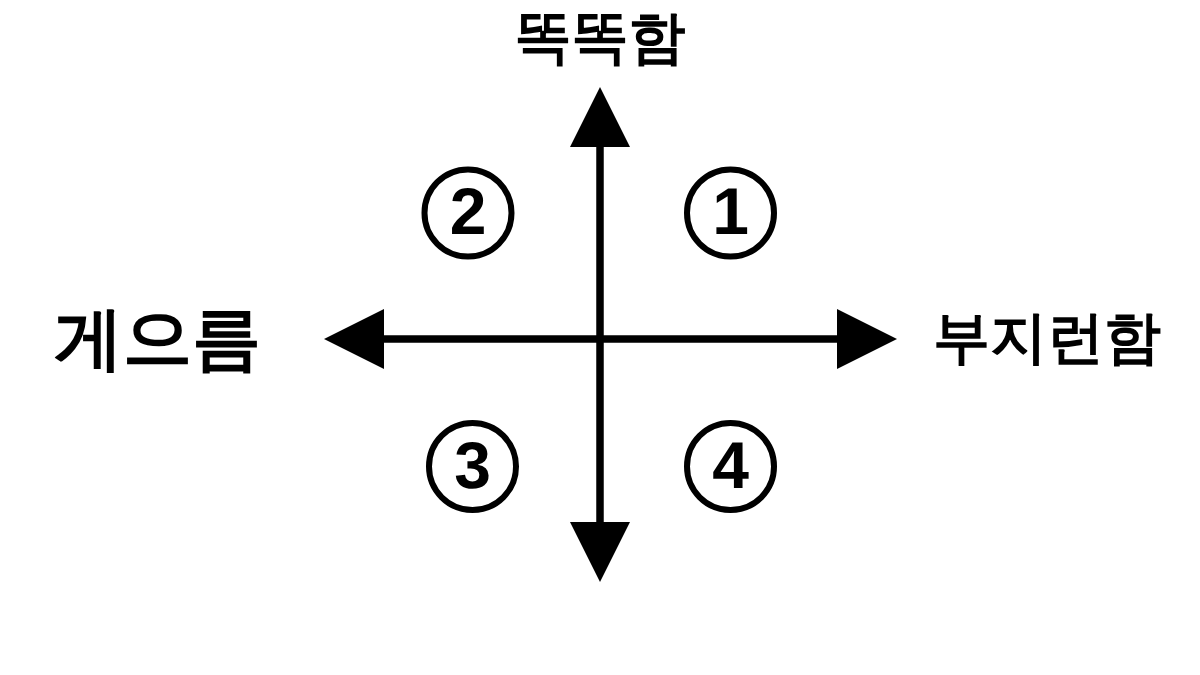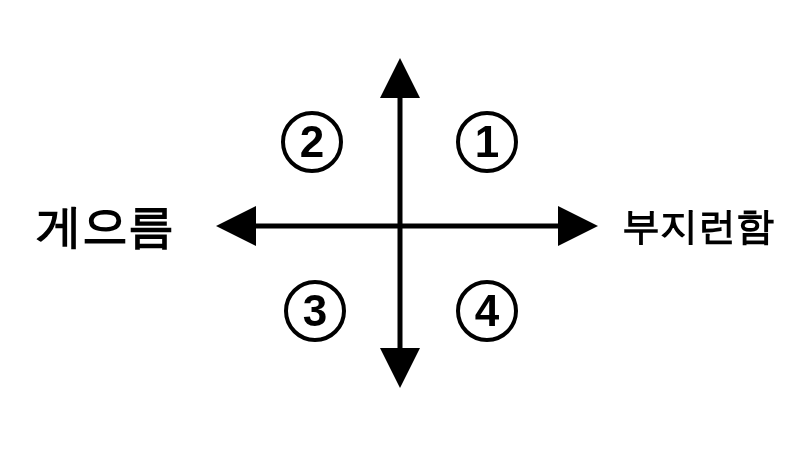--- a/index.html
+++ b/index.html
@@ -46,20 +46,21 @@
     .label-bottom {
       color: #ffffff;
       -webkit-text-stroke: 2.5px #000000;
     }
   }
   .label-left {
     left: 105px;
     top: 226px;
     font-size: 46px;
     font-weight: 900;
+    font-family: Liberation Serif, serif;
     
   }
   .label-right {
     left: 698px;
     top: 226px;
     font-size: 38px;
   }
   .quadrant-number {
     position: absolute;
     width: 62px;
@@ -93,20 +94,21 @@
       <marker id="arrowhead" markerWidth="8" markerHeight="8" refX="6" refY="4" orient="auto-start-reverse" markerUnits="strokeWidth">
         <path d="M0,0 L8,4 L0,8 Z" fill="#000000"></path>
       </marker>
     </defs>
 
     <line x1="400" y1="68" x2="400" y2="378" stroke="#000000" stroke-width="5" marker-start="url(#arrowhead)" marker-end="url(#arrowhead)"></line>
 
     <line x1="226" y1="226" x2="588" y2="226" stroke="#000000" stroke-width="5" marker-start="url(#arrowhead)" marker-end="url(#arrowhead)"></line>
   </svg>
 
+  <div class="axis-label label-top">똑똑함</div>
 
 
   <div class="axis-label label-left">게으름</div>
 
   <div class="axis-label label-right">부지런함</div>
 
   <div class="quadrant-number q1">1</div>
 
   <div class="quadrant-number q2">2</div>
 

